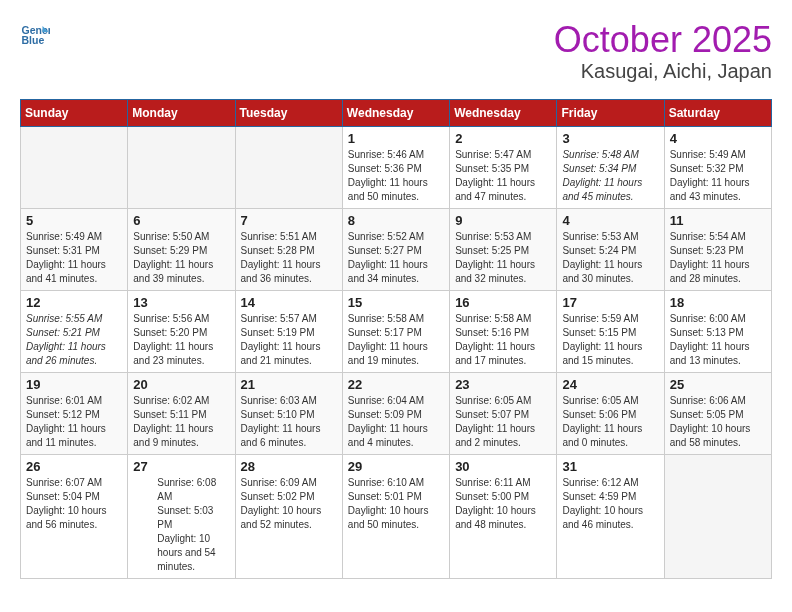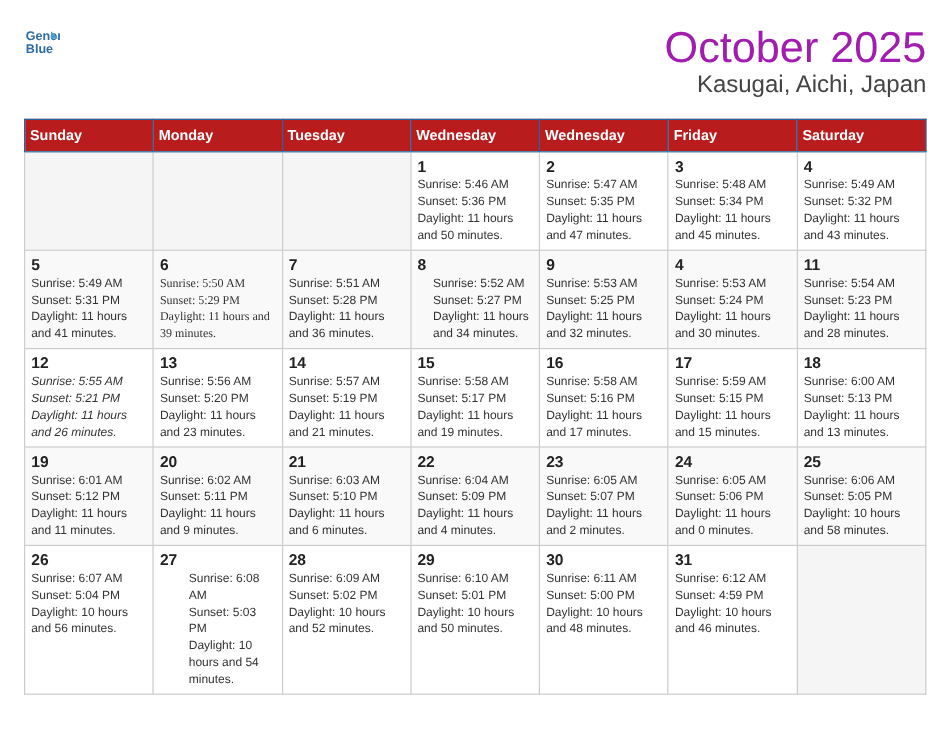--- a/index.html
+++ b/index.html
@@ -122,53 +122,53 @@
 Daylight: 11 hours and 50 minutes.</div>
         </td>
         <td>
           <span class="day-number">2</span>
           <div class="cell-text" style="white-space: pre-line;">Sunrise: 5:47 AM
 Sunset: 5:35 PM
 Daylight: 11 hours and 47 minutes.</div>
         </td>
         <td>
           <span class="day-number">3</span>
-          <div class="cell-text" style="white-space: pre-line;">Sunrise: 5:48 AM
+          <div class="cell-text" style="white-space: pre-line; font-style: italic;">Sunrise: 5:48 AM
 Sunset: 5:34 PM
 Daylight: 11 hours and 45 minutes.</div>
         </td>
         <td>
           <span class="day-number">4</span>
           <div class="cell-text" style="white-space: pre-line;">Sunrise: 5:49 AM
 Sunset: 5:32 PM
 Daylight: 11 hours and 43 minutes.</div>
         </td>
       </tr>
       <tr>
         <td>
           <span class="day-number">5</span>
           <div class="cell-text" style="white-space: pre-line;">Sunrise: 5:49 AM
 Sunset: 5:31 PM
 Daylight: 11 hours and 41 minutes.</div>
         </td>
         <td>
           <span class="day-number">6</span>
-          <div class="cell-text" style="white-space: pre-line; font-family: Liberation Serif, serif;">Sunrise: 5:50 AM
+          <div class="cell-text" style="white-space: pre-line;">Sunrise: 5:50 AM
 Sunset: 5:29 PM
 Daylight: 11 hours and 39 minutes.</div>
         </td>
         <td>
           <span class="day-number">7</span>
           <div class="cell-text" style="white-space: pre-line;">Sunrise: 5:51 AM
 Sunset: 5:28 PM
 Daylight: 11 hours and 36 minutes.</div>
         </td>
         <td>
           <span class="day-number">8</span>
-          <div class="cell-text" style="white-space: pre-line; margin-left: 13px;">Sunrise: 5:52 AM
+          <div class="cell-text" style="white-space: pre-line;">Sunrise: 5:52 AM
 Sunset: 5:27 PM
 Daylight: 11 hours and 34 minutes.</div>
         </td>
         <td>
           <span class="day-number">9</span>
           <div class="cell-text" style="white-space: pre-line;">Sunrise: 5:53 AM
 Sunset: 5:25 PM
 Daylight: 11 hours and 32 minutes.</div>
         </td>
         <td>

